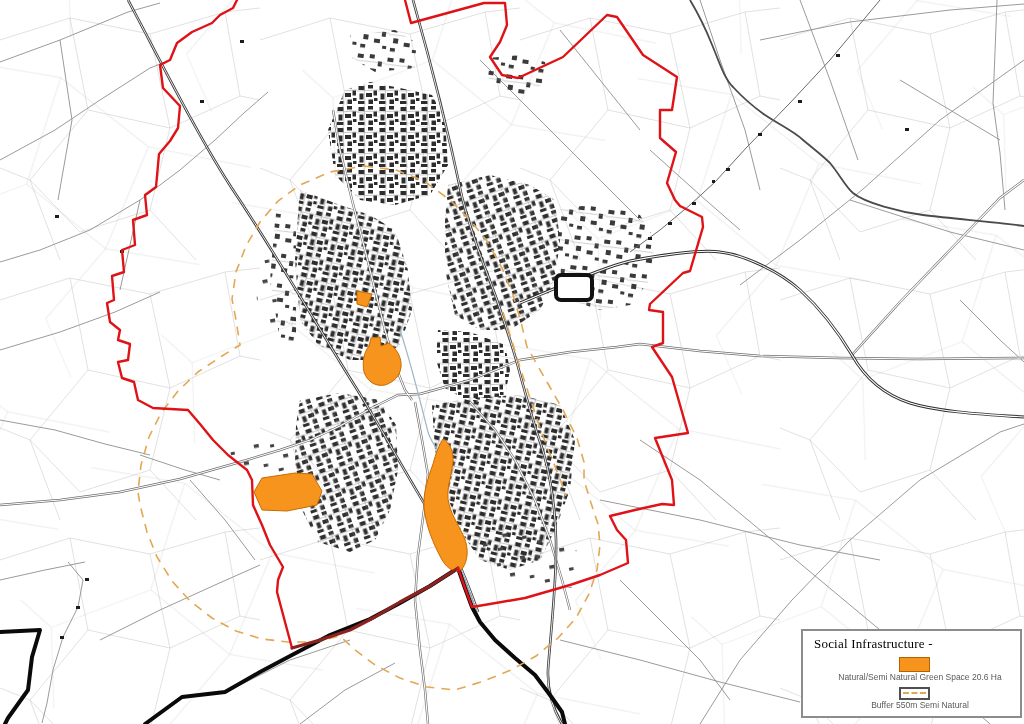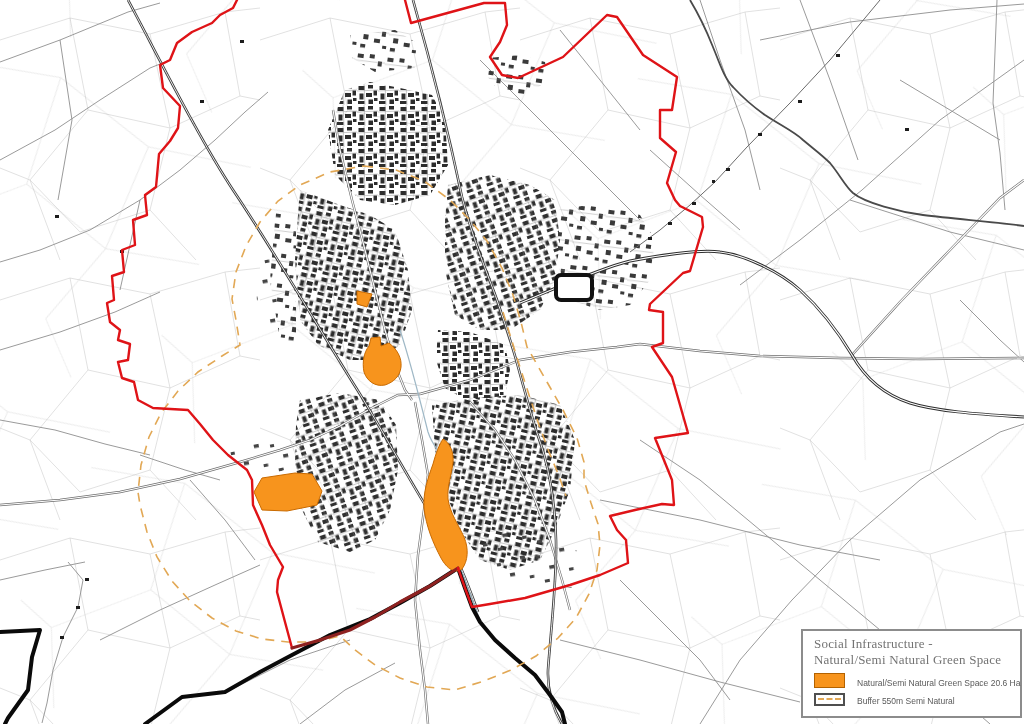--- a/index.html
+++ b/index.html
@@ -1,23 +1,23 @@
 <!DOCTYPE html>
 <html><head>
 <meta charset="utf-8">
 <style>
   html,body{margin:0;padding:0;background:#e8e8e8;}
   .stage{position:relative;width:1024px;height:724px;background:#ffffff;overflow:hidden;
          font-family:"Liberation Sans",sans-serif;}
   .map-svg{position:absolute;left:0;top:0;}
   .legend{position:absolute;left:801px;top:629px;width:221px;height:89px;box-sizing:border-box;
           background:#ffffff;border:2px solid #8c8c8c;padding:5px 6px 4px 11px;}
-  .legend-title{font-family:"Liberation Serif",serif;font-size:13px;line-height:1.22;color:#737373;
+  .legend-title{font-family:"Liberation Serif",serif;font-size:13px;line-height:1.22;color:#000000;
                 letter-spacing:.2px;}
-  .legend-row{display:flex;align-items:flex-end;margin-top:5px;}
+  .legend-row{display:flex;align-items:center;margin-top:5px;flex-direction:column;}
   .swatch-green{width:31px;height:15px;border:1px solid #b36200;box-sizing:border-box;flex:0 0 auto;}
   .swatch-buffer{width:31px;height:13px;border:2px solid #4f4f4f;box-sizing:border-box;flex:0 0 auto;
                  background:#fff;display:flex;align-items:center;padding:0 2px;}
   .buffer-dash-line{width:100%;height:0;border-top:2px dashed currentColor;}
   .legend-row-label{font-size:8.5px;color:#5a5a5a;margin-left:12px;white-space:nowrap;}
 </style>
 </head>
 <body>
 
 <div class="stage">
@@ -261,21 +261,20 @@
              L610,516 L635,510 L662,504 L674,505 L672,480 L655,438 L688,433 L672,377 L652,347 L663,343
              L663,312 L649,310 L650,304 L683,273 L690,271 L703,227 L702,217 L680,206 L675,200 L667,183
              L676,152 L660,138 L660,110 L672,110 L677,77 L643,55 L617,17 L607,15 L563,57 L518,78 L502,75
              L490,57 L500,42 L507,25 L505,3 L484,3 L411,23 L405,0"></path>
   </g>
 </svg>
 
 <div class="legend">
   <div class="legend-title">
     <div>Social Infrastructure -</div>
-    <div>Natural/Semi Natural Green Space</div>
   </div>
   <div class="legend-row">
     <div class="swatch-green" style="background: rgb(247, 148, 29);"></div>
     <div class="legend-row-label">Natural/Semi Natural Green Space 20.6 Ha</div>
   </div>
   <div class="legend-row">
     <div class="swatch-buffer" style="color: rgb(226, 168, 85);">
       <div class="buffer-dash-line"></div>
     </div>
     <div class="legend-row-label">Buffer 550m Semi Natural</div>

